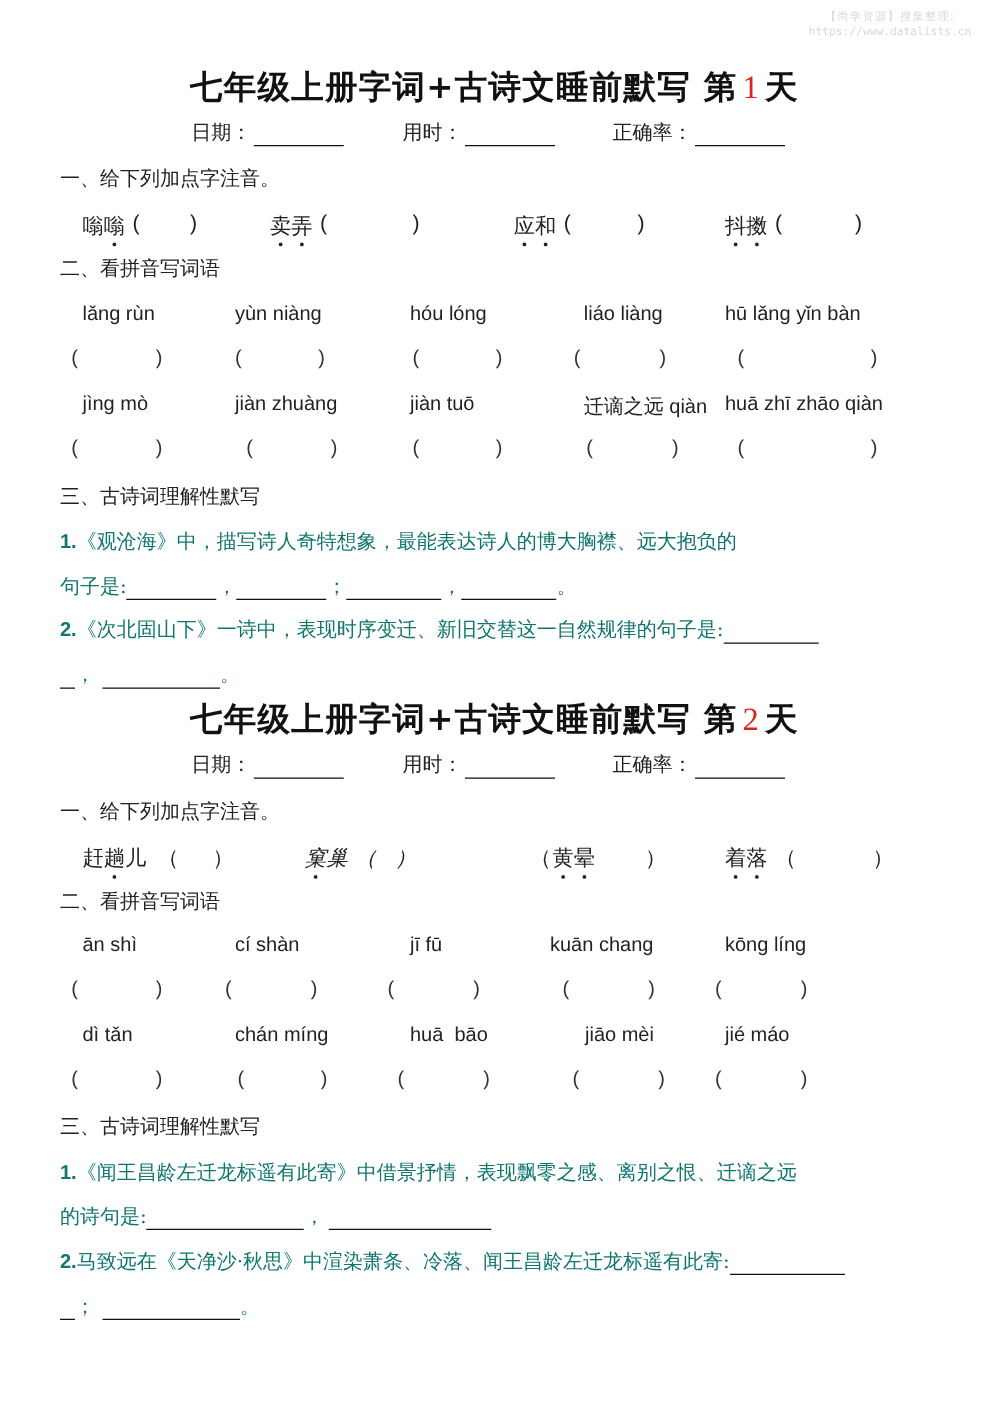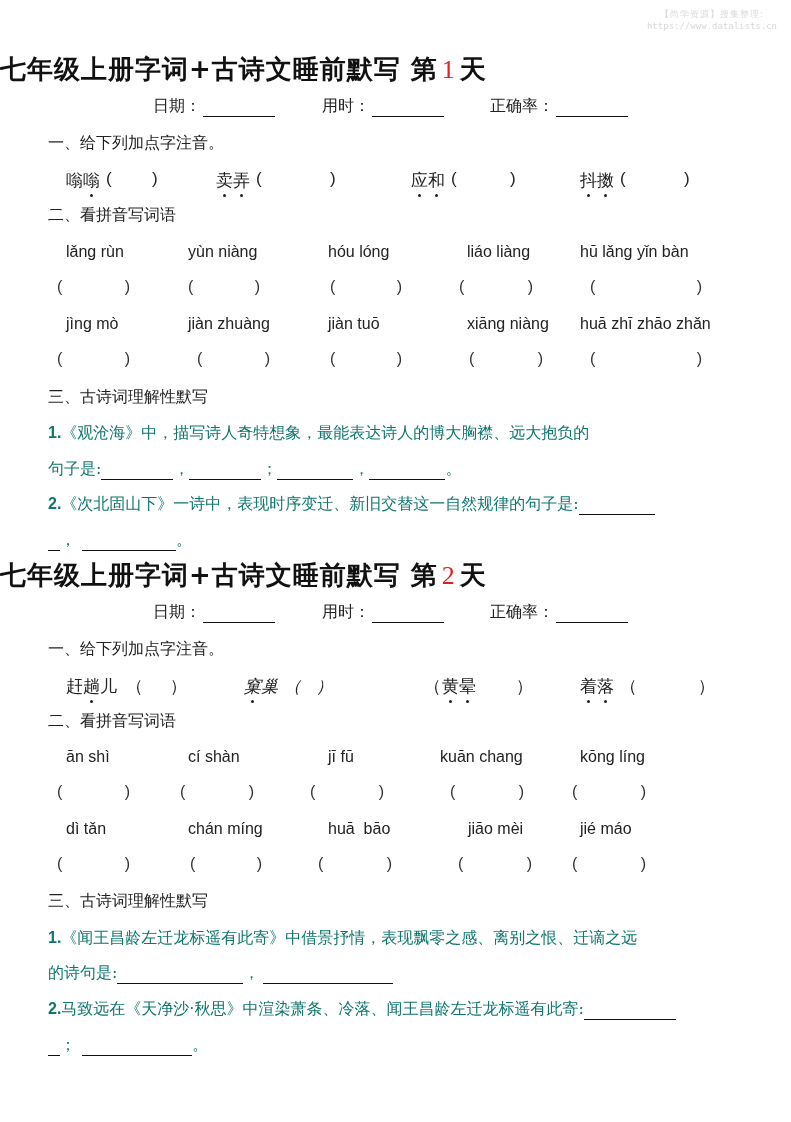--- a/index.html
+++ b/index.html
@@ -22,21 +22,21 @@
       color: #d9d9d9;
       font-size: 9px;
       line-height: 12px;
       font-family: "DejaVu Sans Mono", "Liberation Mono", monospace;
     }
     .watermark .wm-line1 { font-family: "DejaVu Sans", sans-serif; letter-spacing: 1px; }
     .title {
       position: absolute;
       left: 0;
       width: 791px;
-      text-align: left;
+      text-align: center;
       font-family: "DejaVu Sans", "Liberation Sans", sans-serif;
       font-weight: bold;
       font-size: 26px;
       letter-spacing: 1px;
       color: #111;
     }
     .title .daynum {
       color: #e02020;
       font-family: "Liberation Serif", "DejaVu Serif", serif;
       font-weight: normal;
@@ -211,22 +211,22 @@
   <div class="answer-box" style="left:590px; width:112px;">
       <span class="lp">(</span>
       <span class="rp">)</span>
     </div>
 </div>
 
 <div class="pinyin-row" style="top:315px;">
   <span class="pinyin" style="left:66px;">jìng mò</span>
   <span class="pinyin" style="left:188px;">jiàn zhuàng</span>
   <span class="pinyin" style="left:328px;">jiàn tuō</span>
-  <span class="pinyin" style="left:467px;">xiāng niàng</span>
-  <span class="pinyin" style="left:580px;">huā zhī zhāo zhǎn</span>
+  <span class="pinyin" style="left:467px;">迁谪之远 qiàn</span>
+  <span class="pinyin" style="left:580px;">huā zhī zhāo qiàn</span>
 </div>
 <div class="answer-row" style="top:350px;">
   <div class="answer-box" style="left:57px; width:73px;">
       <span class="lp">(</span>
       <span class="rp">)</span>
     </div>
   <div class="answer-box" style="left:197px; width:73px;">
       <span class="lp">(</span>
       <span class="rp">)</span>
     </div>

